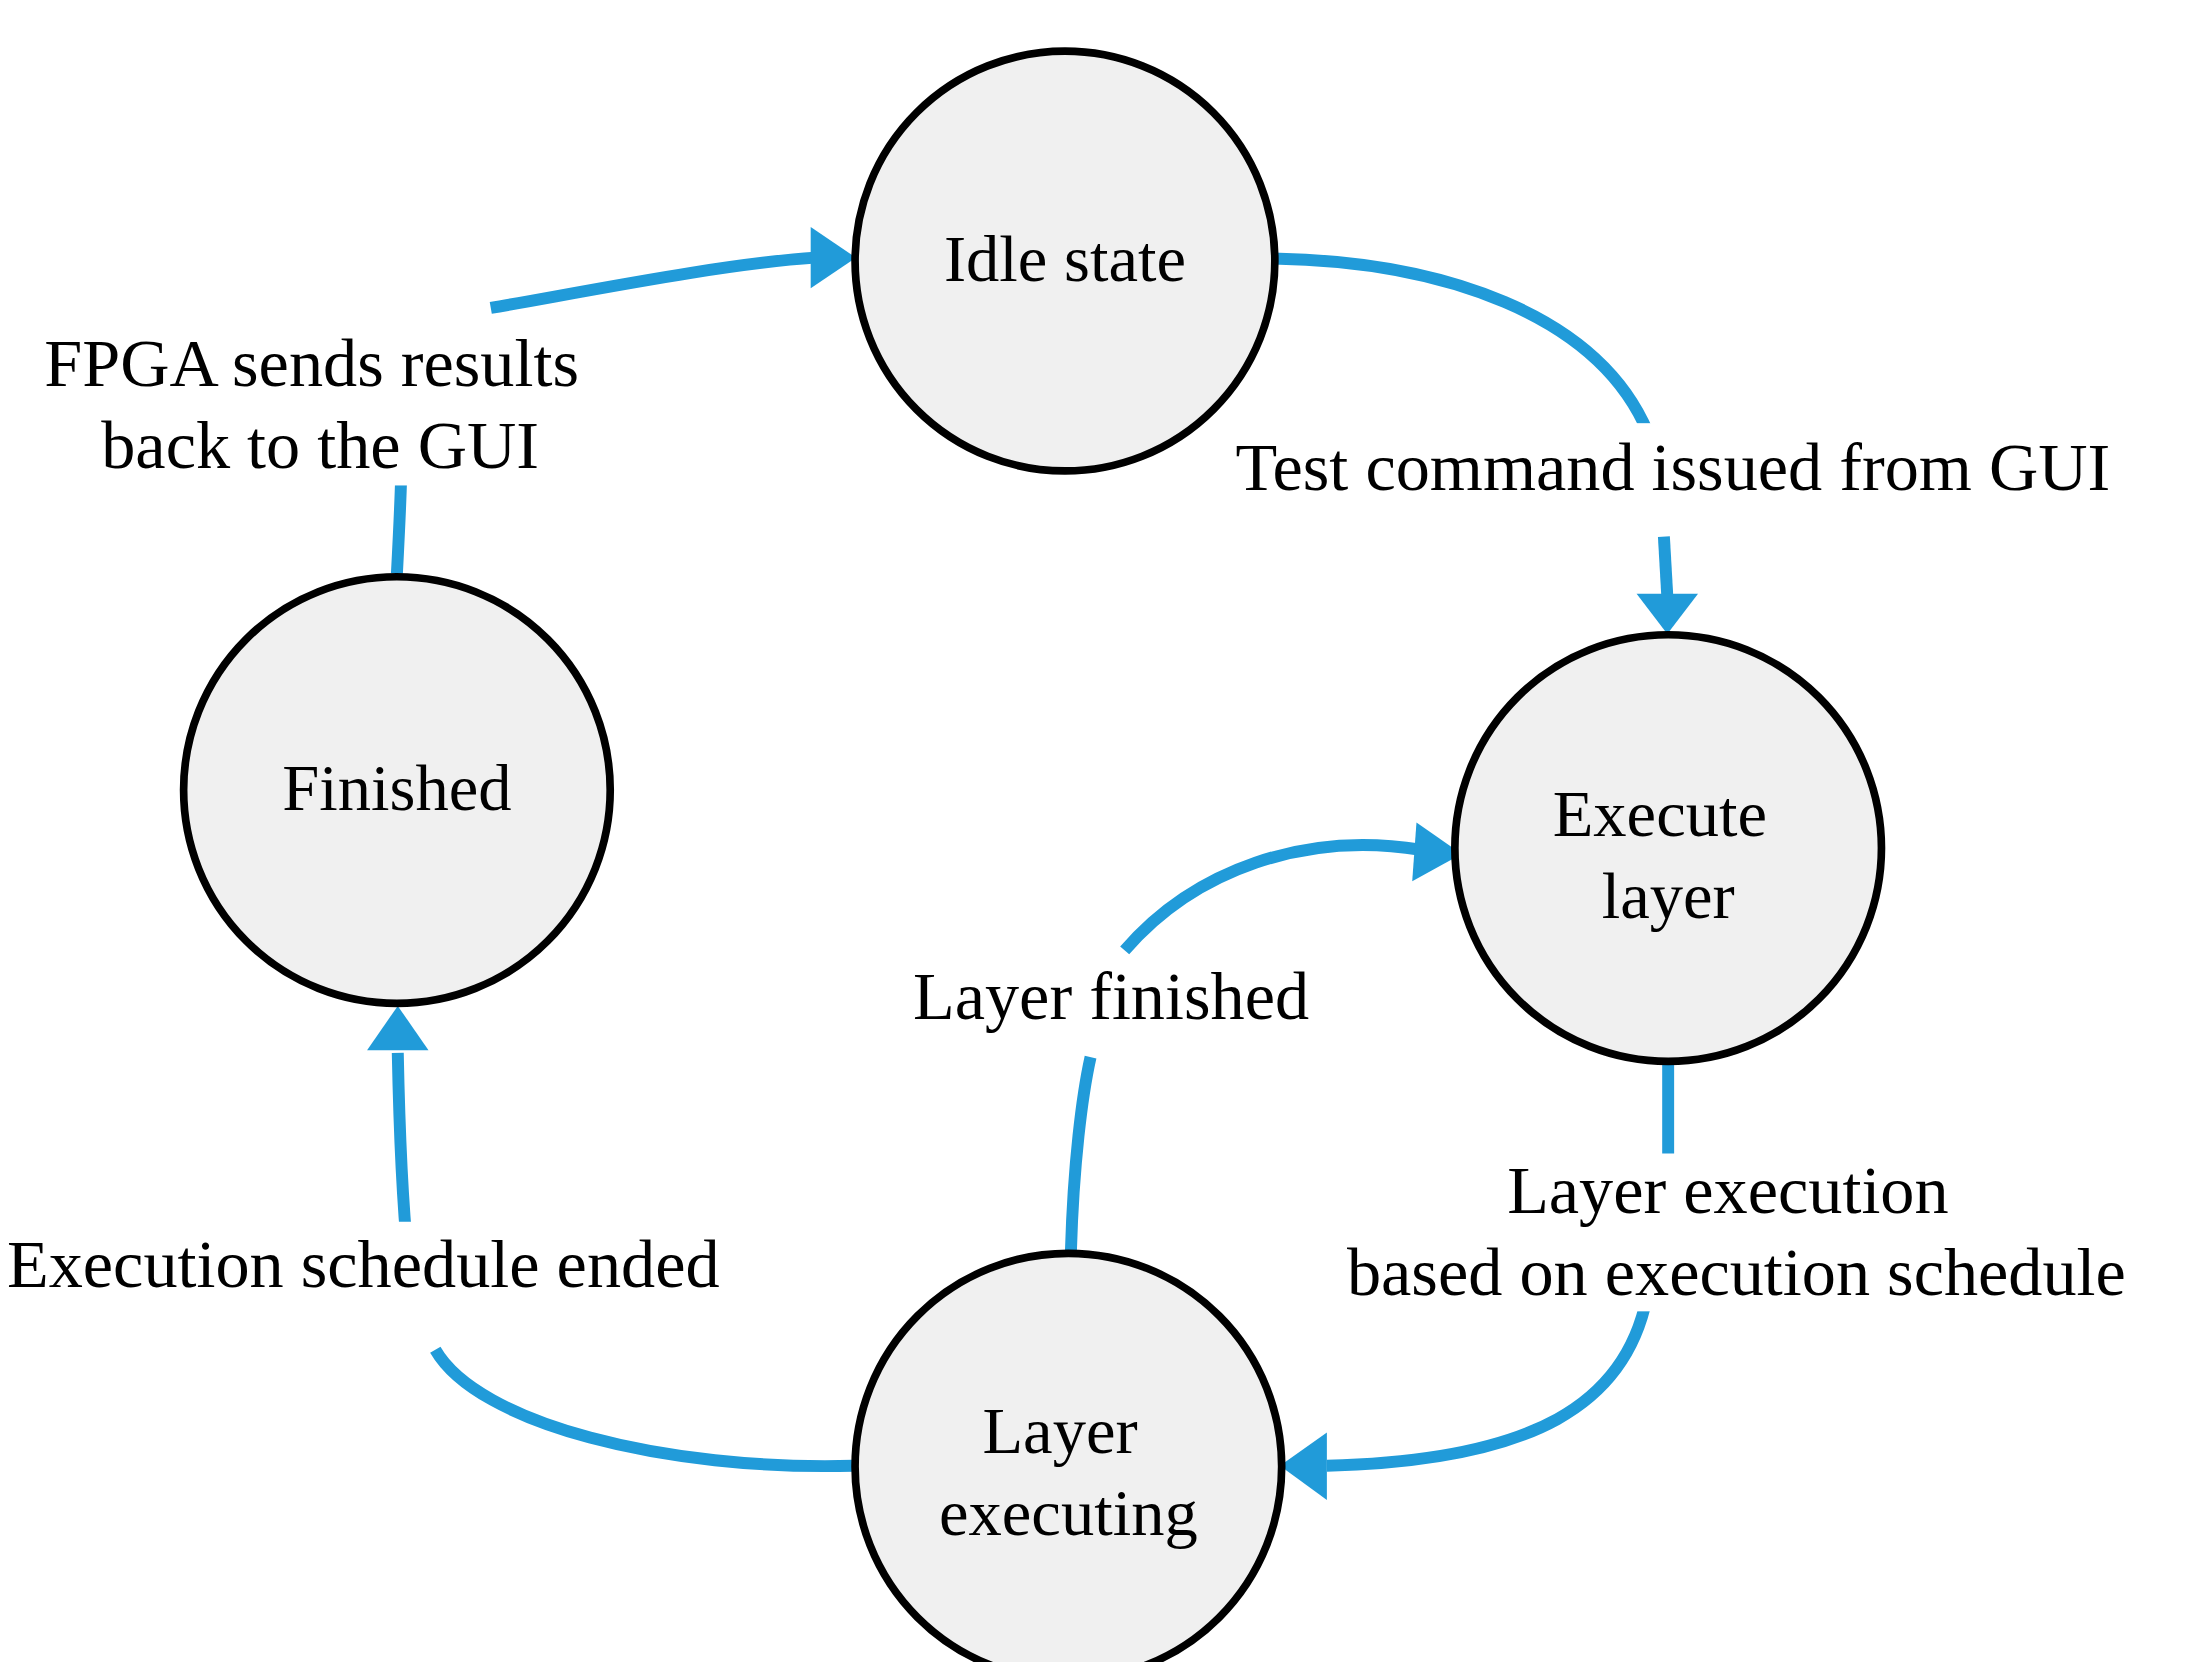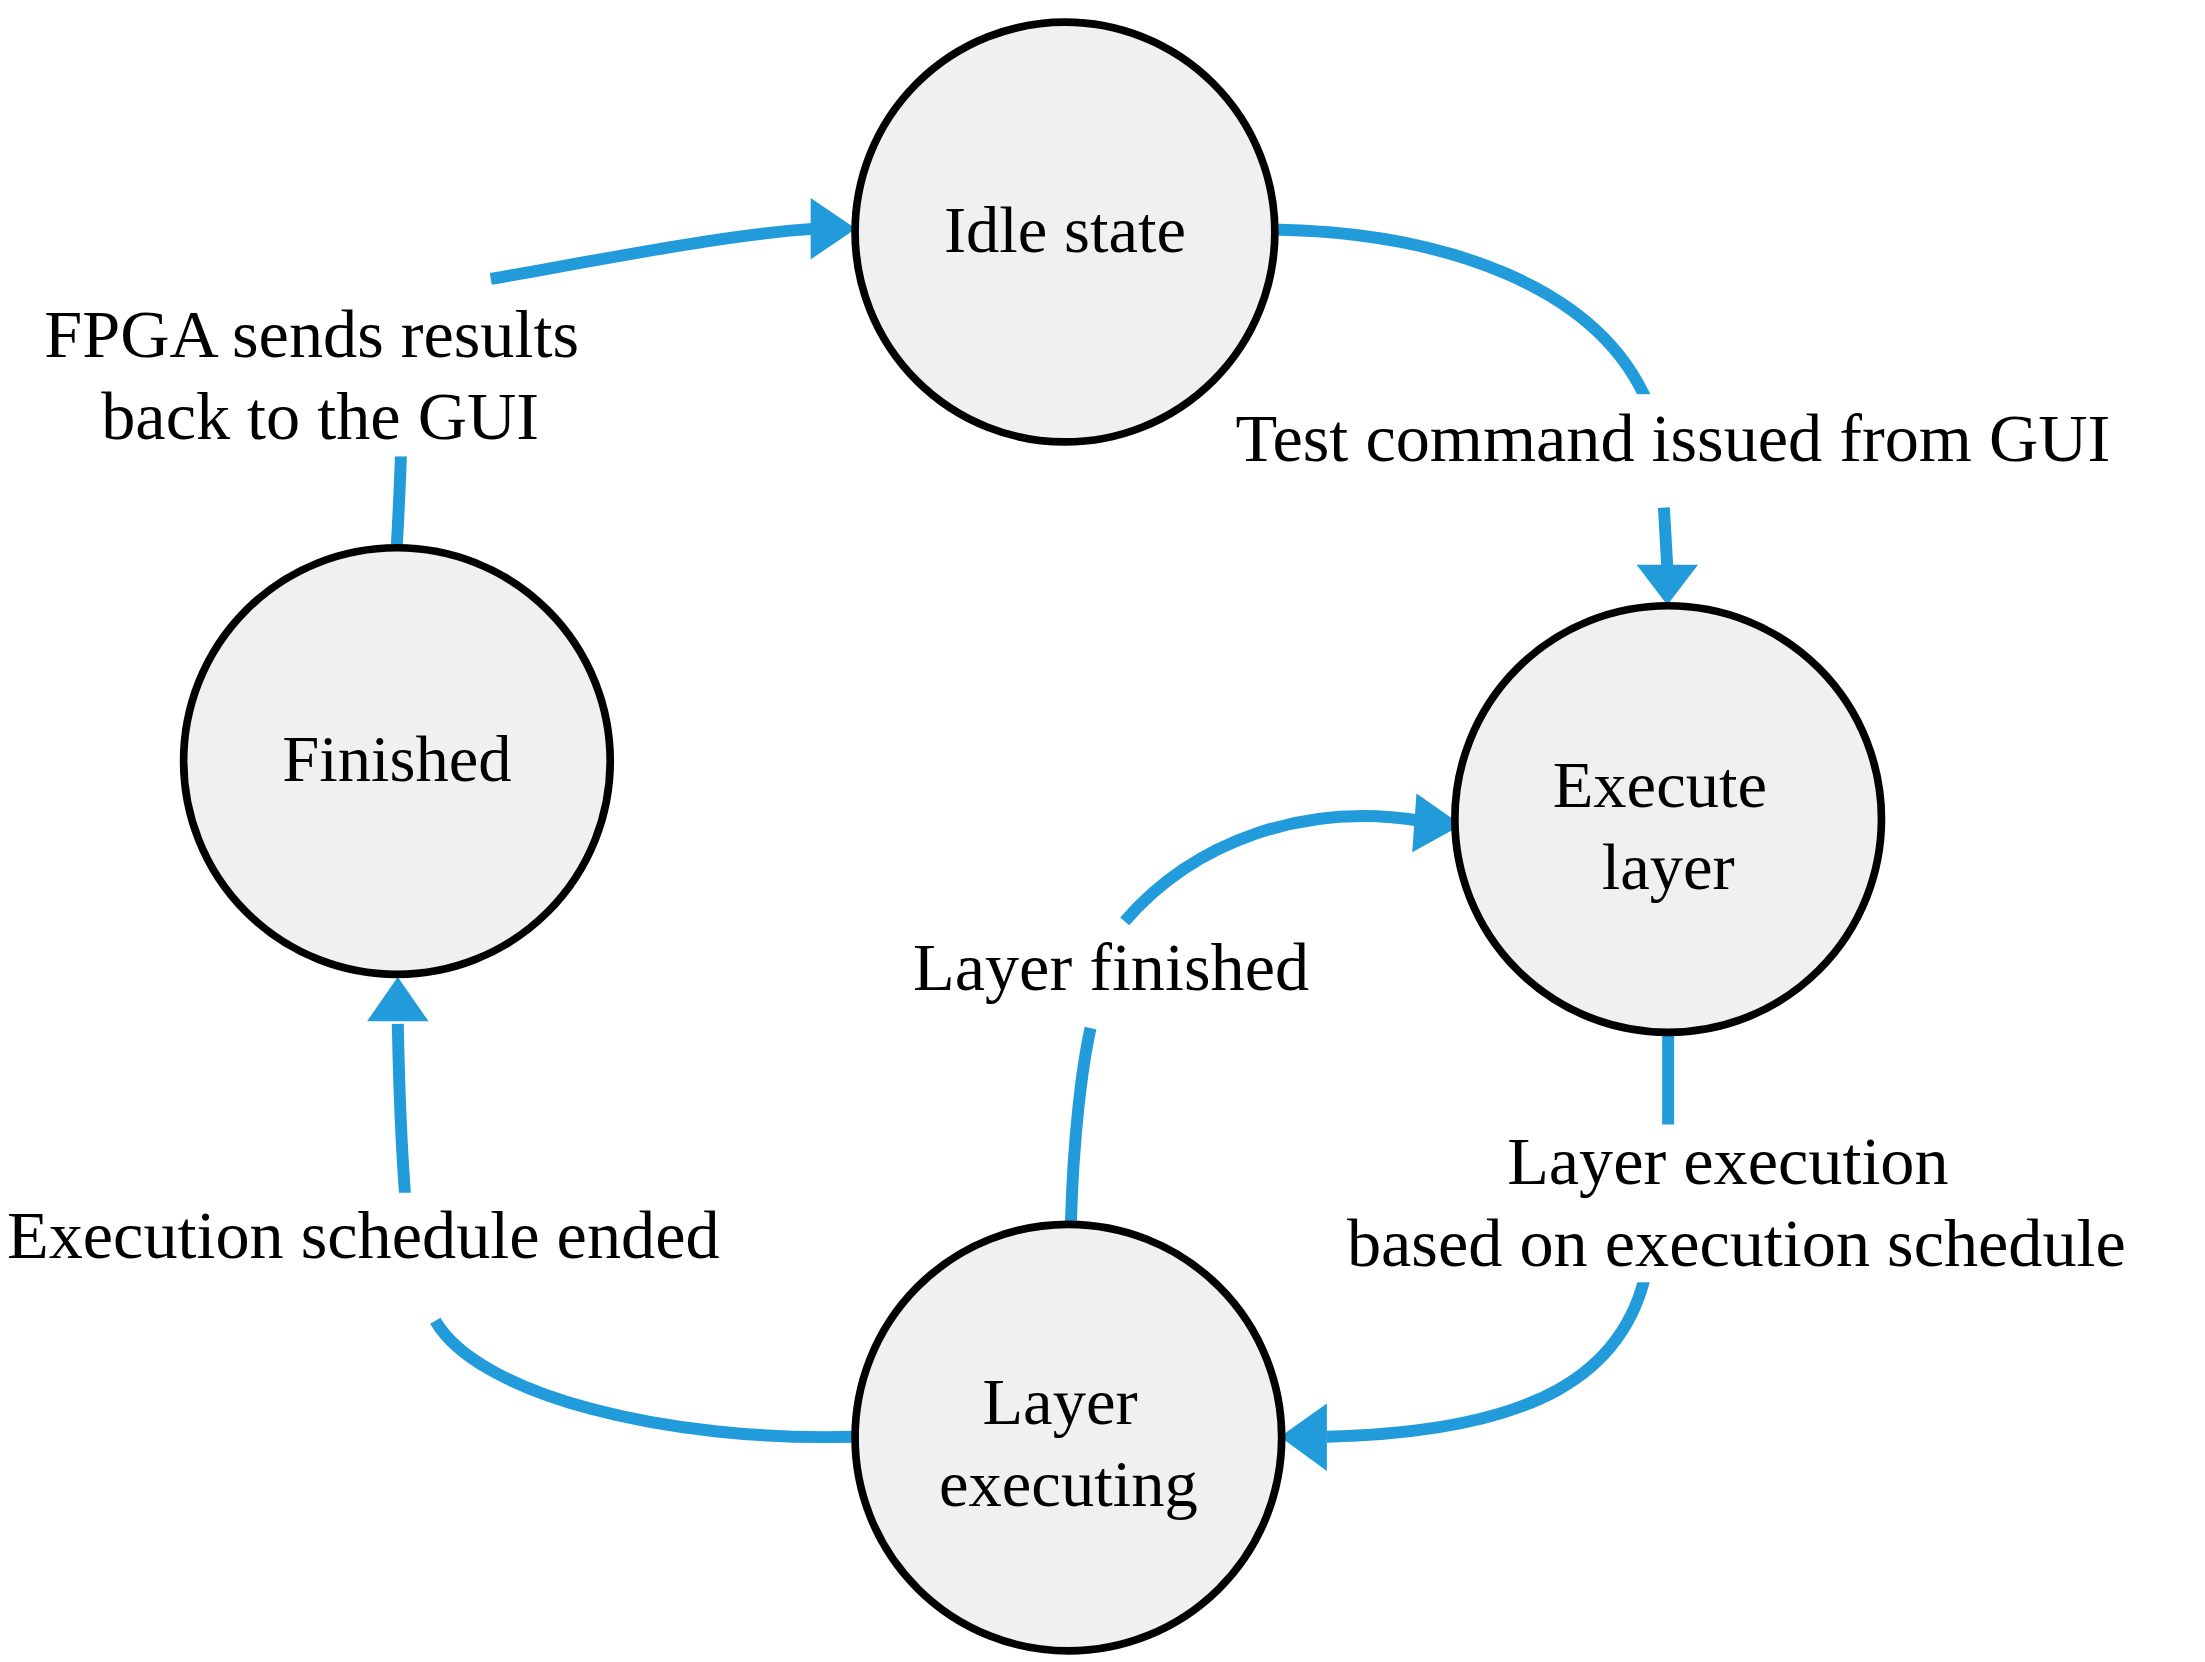--- a/index.html
+++ b/index.html
@@ -12,20 +12,21 @@
     width: 2205px;
     height: 1662px;
     overflow: hidden;
     font-family: "Liberation Serif", "DejaVu Serif", serif;
   }
   #diagram-root {
     position: relative;
     width: 2205px;
     height: 1522px;
     background: #ffffff;
+    margin-top: 29px;
   }
   svg#state-diagram {
     display: block;
     width: 2205px;
     height: 1662px;
   }
   .state-circle {
     fill: #f0f0f0;
     stroke: #000000;
     stroke-width: 9;

